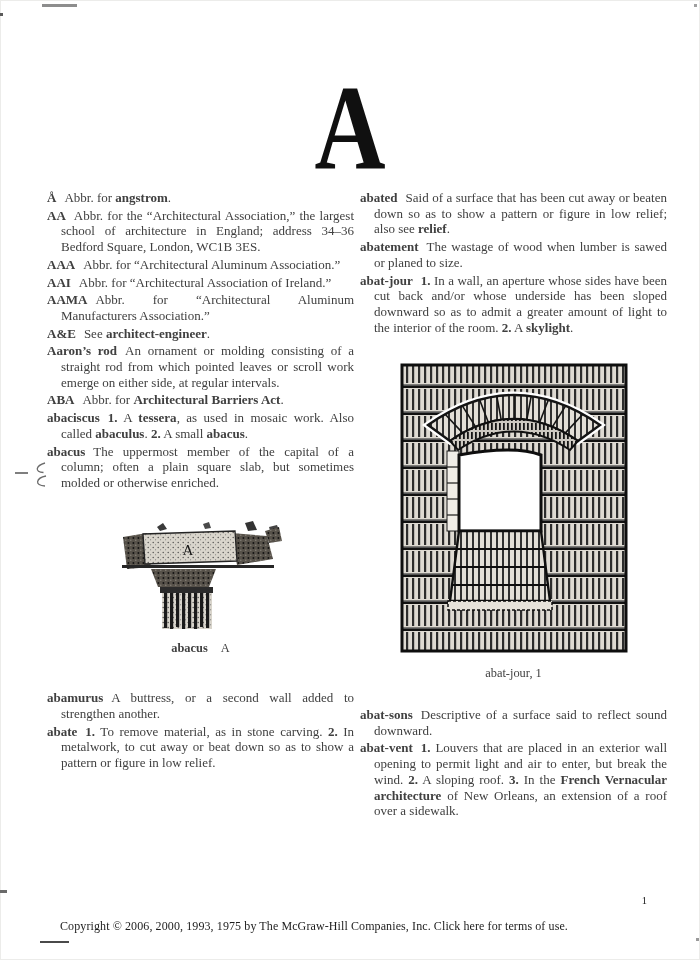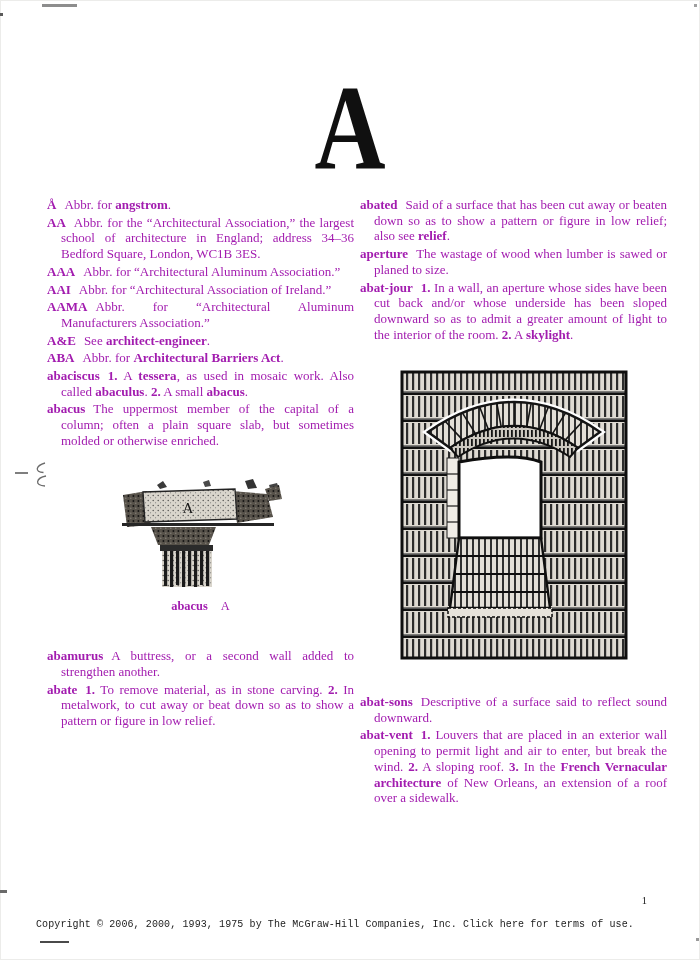--- a/index.html
+++ b/index.html
@@ -11,40 +11,40 @@
   .page-frame{position:absolute;inset:0;border:1px solid #ececea;pointer-events:none;}
   
   .drop-cap{
     position:absolute;top:68px;left:0;width:700px;text-align:center;
     font-size:120px;font-weight:bold;line-height:1;color:#101010;
     transform:scaleX(.82);transform-origin:50% 50%;
     font-family:"Liberation Serif", serif;
   }
   
   .col{
-    position:absolute;top:197px;width:307px;
+    position:absolute;top:190px;width:307px;
     font-size:13px;line-height:15.7px;text-align:justify;
-    color:#a21caf;
+    color:#404040;
   }
   .col-left{left:47px;}
   .col-right{left:360px;}
   .entry{padding-left:14px;text-indent:-14px;margin-bottom:2px;}
   .term{font-weight:bold;margin-right:8px;}
   b{font-weight:bold;}
   
   .figure{text-align:center;text-indent:0;}
   .fig-abacus{margin:30px 0 34px;}
   .fig-abatjour{margin:24px 0 26px;}
   .caption{font-size:12.4px;margin-top:5px;text-align:center;text-indent:0;line-height:15px;}
   .cap-term{font-weight:bold;margin-right:13px;}
   
   .pagenum{position:absolute;top:895px;left:547px;width:100px;text-align:right;font-size:10.5px;color:#222;}
   .copyright{
-    position:absolute;top:919px;left:36px;
-    font-family:Liberation Mono, monospace;font-size:10px;color:#1c1c1c;
+    position:absolute;top:919px;left:60px;
+    font-family:Liberation Serif, serif;font-size:12px;color:#1c1c1c;
     letter-spacing:.1px;
   }
   .copyright span{color:inherit;}
   
   .mark{position:absolute;pointer-events:none;}
   .m-topline{left:42px;top:4px;width:35px;height:2.5px;background:#8d8d8d;}
   .m-topdot{left:0;top:13px;width:3px;height:3px;background:#5a5a5a;}
   .m-trspeck{left:694px;top:4px;width:3px;height:3px;background:#a0a0a0;}
   .m-respeck{left:696px;top:938px;width:3px;height:3px;background:#9a9a9a;}
   .m-bldash{left:0;top:890px;width:7px;height:3px;background:#6a6a6a;}
@@ -72,20 +72,21 @@
 <div class="drop-cap">A</div>
 
 <div class="col col-left">
   <div>
       <div class="entry"><span class="term">Å</span><span>Abbr. for </span><b>angstrom</b><span>.</span></div>
       <div class="entry"><span class="term">AA</span><span>Abbr. for the “Architectural Association,” the largest school of architecture in England; address 34–36 Bedford Square, London, WC1B 3ES.</span></div>
       <div class="entry"><span class="term">AAA</span><span>Abbr. for “Architectural Aluminum Association.”</span></div>
       <div class="entry"><span class="term">AAI</span><span>Abbr. for “Architectural Association of Ireland.”</span></div>
       <div class="entry"><span class="term">AAMA</span><span>Abbr. for “Architectural Aluminum Manufacturers Association.”</span></div>
       <div class="entry"><span class="term">A&amp;E</span><span>See </span><b>architect-engineer</b><span>.</span></div>
+      <div class="entry"><span class="term">Aaron’s rod</span><span>An ornament or molding consisting of a straight rod from which pointed leaves or scroll work emerge on either side, at regular intervals.</span></div>
       <div class="entry"><span class="term">ABA</span><span>Abbr. for </span><b>Architectural Barriers Act</b><span>.</span></div>
       <div class="entry"><span class="term">abaciscus</span><b>1.</b><span> A </span><b>tessera</b><span>, as used in mosaic work. Also called </span><b>abaculus</b><span>. </span><b>2.</b><span> A small </span><b>abacus</b><span>.</span></div>
       <div class="entry"><span class="term">abacus</span><span>The uppermost member of the capital of a column; often a plain square slab, but sometimes molded or otherwise enriched.</span></div>
     </div>
 
   <div class="figure fig-abacus">
     <svg width="168" height="112" viewBox="0 0 168 112">
       <defs>
         <pattern id="stipL" width="5" height="5" patternUnits="userSpaceOnUse">
           <rect width="5" height="5" fill="#d9d5cc"></rect>
@@ -134,21 +135,21 @@
 
   <div>
       <div class="entry"><span class="term">abamurus</span><span>A buttress, or a second wall added to strengthen another.</span></div>
       <div class="entry"><span class="term">abate</span><b>1.</b><span> To remove material, as in stone carving. </span><b>2.</b><span> In metalwork, to cut away or beat down so as to show a pattern or figure in low relief.</span></div>
     </div>
 </div>
 
 <div class="col col-right">
   <div>
       <div class="entry"><span class="term">abated</span><span>Said of a surface that has been cut away or beaten down so as to show a pattern or figure in low relief; also see </span><b>relief</b><span>.</span></div>
-      <div class="entry"><span class="term">aperture</span><span>The wastage of wood when lumber is sawed or planed to size.</span></div>
+      <div class="entry"><span class="term">abatement</span><span>The wastage of wood when lumber is sawed or planed to size.</span></div>
       <div class="entry"><span class="term">abat-jour</span><b>1.</b><span> In a wall, an aperture whose sides have been cut back and/or whose underside has been sloped downward so as to admit a greater amount of light to the interior of the room. </span><b>2.</b><span> A </span><b>skylight</b><span>.</span></div>
     </div>
 
   <div class="figure fig-abatjour">
     <svg width="232" height="298" viewBox="0 0 232 298">
       <defs>
         <pattern id="brick" width="6" height="27" patternUnits="userSpaceOnUse">
           <rect width="6" height="27" fill="#dedad2"></rect>
           <rect x="2" y="3" width="2.2" height="21" fill="#2c2c2c"></rect>
           <rect x="0" y="0" width="6" height="2" fill="#111111"></rect>
@@ -190,20 +191,21 @@
 
       <path d="M61,96 Q116,86 143,96 L143,172 L61,172 Z" fill="#ffffff" stroke="#0e0e0e" stroke-width="3"></path>
 
       <polygon points="61,172 143,172 152,242 52,242" fill="url(#vhatch)" stroke="#0e0e0e" stroke-width="2.4"></polygon>
       <line x1="58.8" y1="190" x2="145.3" y2="190" stroke="#0e0e0e" stroke-width="2"></line>
       <line x1="56.5" y1="208" x2="147.6" y2="208" stroke="#0e0e0e" stroke-width="2"></line>
       <line x1="54.2" y1="226" x2="149.8" y2="226" stroke="#0e0e0e" stroke-width="2"></line>
 
       <rect x="50" y="242" width="104" height="9" fill="#e7e3db" stroke="#0e0e0e" stroke-width="1.5" stroke-dasharray="3,2"></rect>
     </svg>
+    <div class="caption">abat-jour, 1</div>
   </div>
 
   <div>
       <div class="entry"><span class="term">abat-sons</span><span>Descriptive of a surface said to reflect sound downward.</span></div>
       <div class="entry"><span class="term">abat-vent</span><b>1.</b><span> Louvers that are placed in an exterior wall opening to permit light and air to enter, but break the wind. </span><b>2.</b><span> A sloping roof. </span><b>3.</b><span> In the </span><b>French Vernacular architecture</b><span> of New Orleans, an extension of a roof over a sidewalk.</span></div>
     </div>
 </div>
 
 <div class="pagenum">1</div>
 <div class="copyright"><span>Copyright © 2006, 2000, 1993, 1975 by The McGraw-Hill Companies, Inc. </span><span>Click here for terms of use.</span></div>

